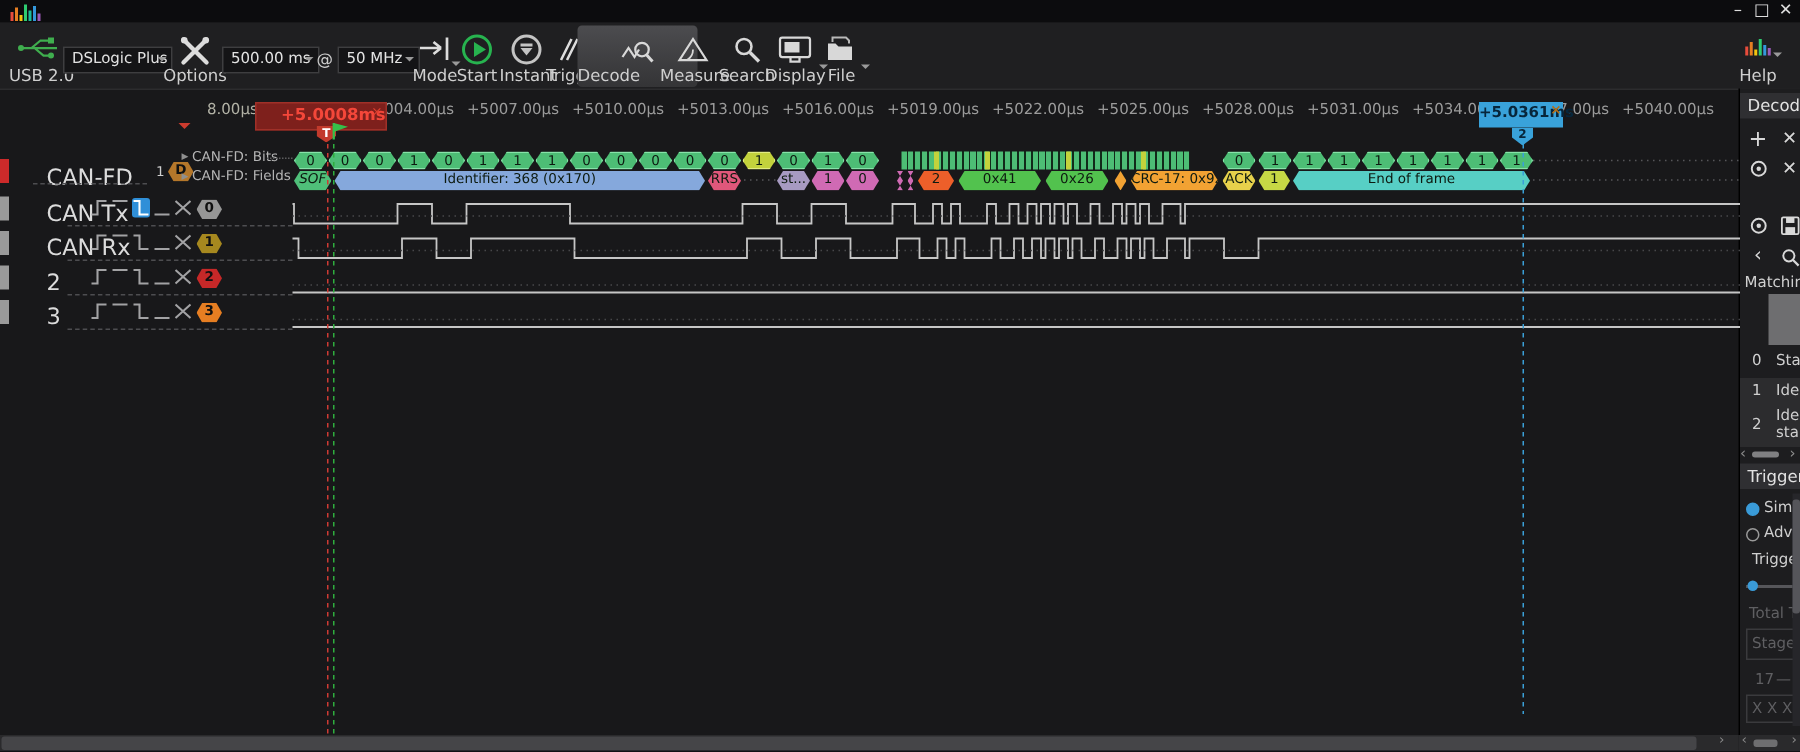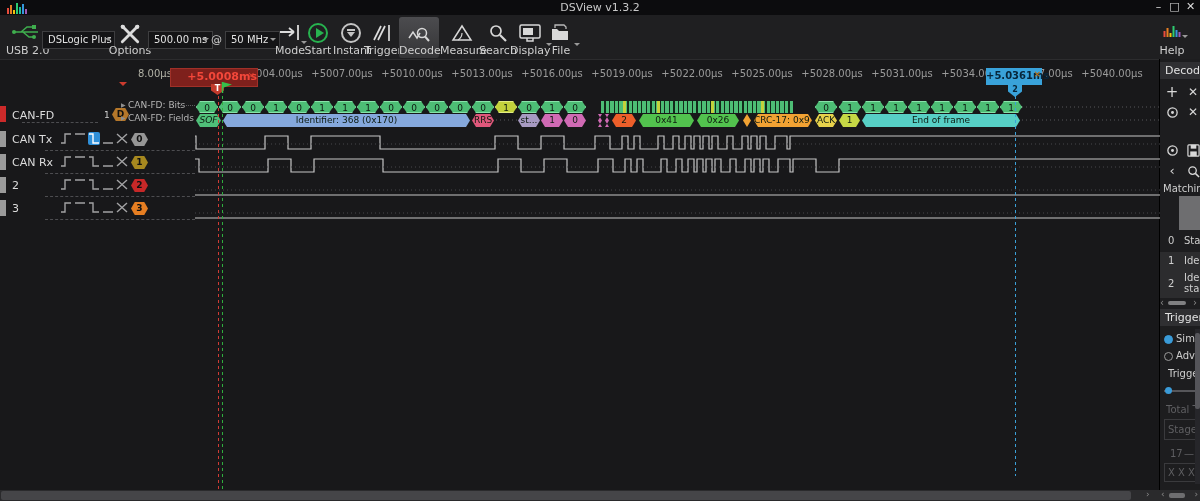--- a/index.html
+++ b/index.html
@@ -14,28 +14,28 @@
   .lbar{width:2px;display:inline-block;}
   
   #toolbar{position:absolute;left:0;top:15px;width:1200px;height:44px;background:#1f1f21;border-bottom:1px solid #2c2c2e;}
   .titem{position:absolute;text-align:center;font-size:11px;color:#cfcfcf;}
   .tlabel{position:absolute;left:0;right:0;bottom:1px;font-size:11px;color:#cfcfcf;white-space:nowrap;}
   .ticon{position:absolute;left:50%;transform:translateX(-50%);top:8px;}
   .combo{position:absolute;top:16px;height:16px;background:#141416;border:1px solid #3e3e40;color:#e2e2e2;
          font-size:10px;line-height:16px;padding:0 14px 0 5px;white-space:nowrap;cursor:pointer;}
   .caret{position:absolute;right:3px;top:6px;width:0;height:0;border:3px solid transparent;border-top-color:#9a9a9a;}
   .minicaret{position:absolute;width:0;height:0;border:3px solid transparent;border-top-color:#9a9a9a;}
-  #btn-decode-bg{position:absolute;left:399px;top:2px;width:40px;height:41px;border-radius:3px;
-      background:linear-gradient(#4c4c4f,#343436);}
+  #btn-decode-bg{position:absolute;left:385px;top:2px;width:40px;height:41px;border-radius:3px;
+      background:linear-gradient(#4c4c4f,#343436);padding-left:40px;}
   .circlebtn{width:20px;height:20px;border-radius:50%;box-sizing:border-box;}
   
   #modehdr{position:absolute;left:0;top:62px;width:120px;height:32px;}
   .colorblock{position:absolute;width:6px;}
   
-  .chname{position:absolute;left:12px;font-size:11px;color:#dcdcdc;white-space:nowrap;}
+  .chname{position:absolute;left:31px;font-size:15px;color:#dcdcdc;white-space:nowrap;}
   .chbadge{position:absolute;width:17px;height:13px;clip-path:polygon(22% 0,78% 0,100% 50%,78% 100%,22% 100%,0 50%);
       font-size:9px;font-weight:bold;color:#101010;text-align:center;line-height:13px;}
   .chdash{position:absolute;height:0;border-top:1px dashed #4d4d50;}
   .dlabel{position:absolute;font-size:9px;color:#b5b5b5;white-space:nowrap;}
   .darrow{position:absolute;font-size:6px;color:#8f8f8f;}
   .dotlead{position:absolute;height:0;border-top:1px dotted #5c5c5e;}
   .chicons{position:absolute;display:flex;gap:2px;}
   .tico{width:12px;height:13px;color:#a2a2a4;background:transparent;border-radius:2px;}
   .tico.act{background:#2f8fd8;color:#fff;}
   
@@ -100,21 +100,20 @@
   <div id="titlebar">
     <div id="logo">
       <span class="lbar" style="height:6px;background:#e74c3c"></span>
         <span class="lbar" style="height:9px;background:#e67e22"></span>
         <span class="lbar" style="height:4px;background:#f1c40f"></span>
         <span class="lbar" style="height:11px;background:#2ecc71"></span>
         <span class="lbar" style="height:7px;background:#1abc9c"></span>
         <span class="lbar" style="height:10px;background:#3498db"></span>
         <span class="lbar" style="height:5px;background:#9b59b6"></span>
     </div>
-    <div id="apptitle">DSView v1.3.2</div>
     <div class="wbtn" style="right:34px">–</div>
     <div class="wbtn" style="right:18px">□</div>
     <div class="wbtn" style="right:2px">✕</div>
   </div>
 
   <div id="toolbar">
     <div class="titem" style="left:6px;width:40px;height:43px">
       <svg class="ticon" width="30" height="18" viewBox="0 0 30 18">
         <circle cx="3" cy="9" r="2" fill="#3fae4e"></circle>
           <path d="M4 9 H27 M10 9 L16 4 H21 M12 9 L18 14 H22" stroke="#3fae4e" stroke-width="1.5" fill="none"></path>

